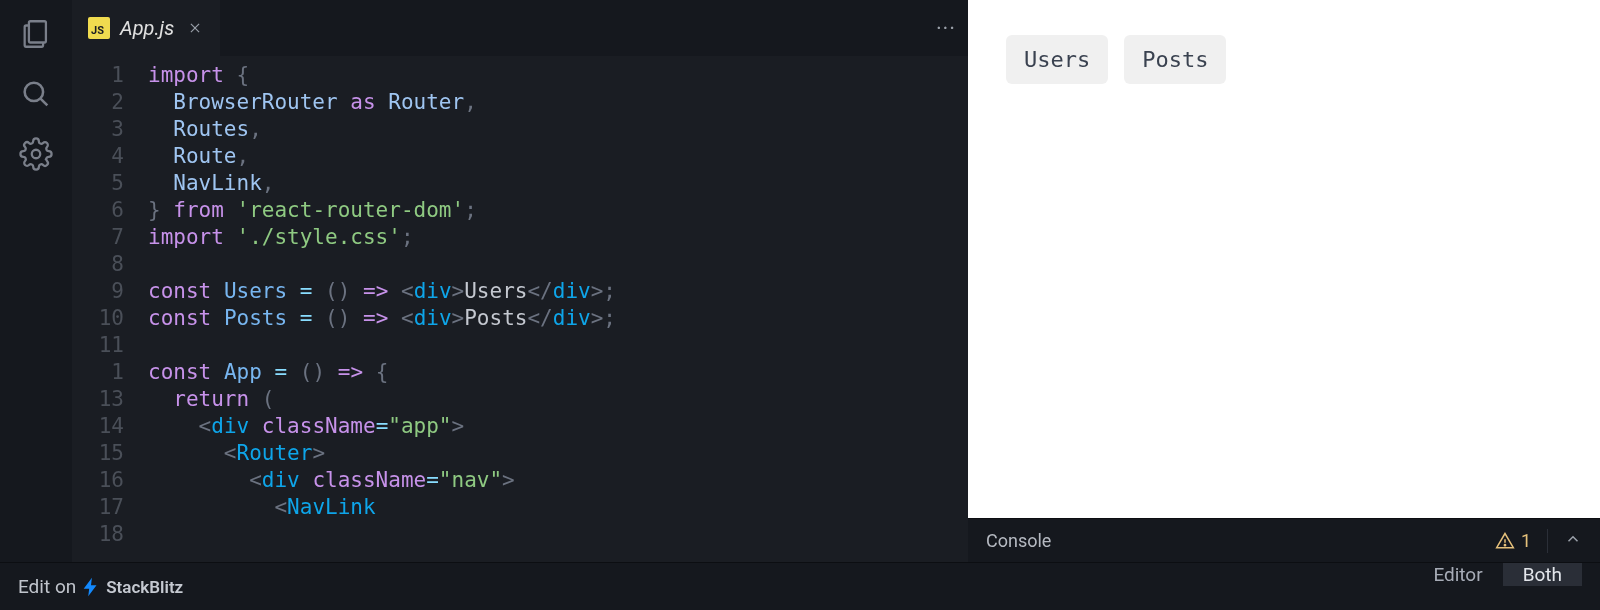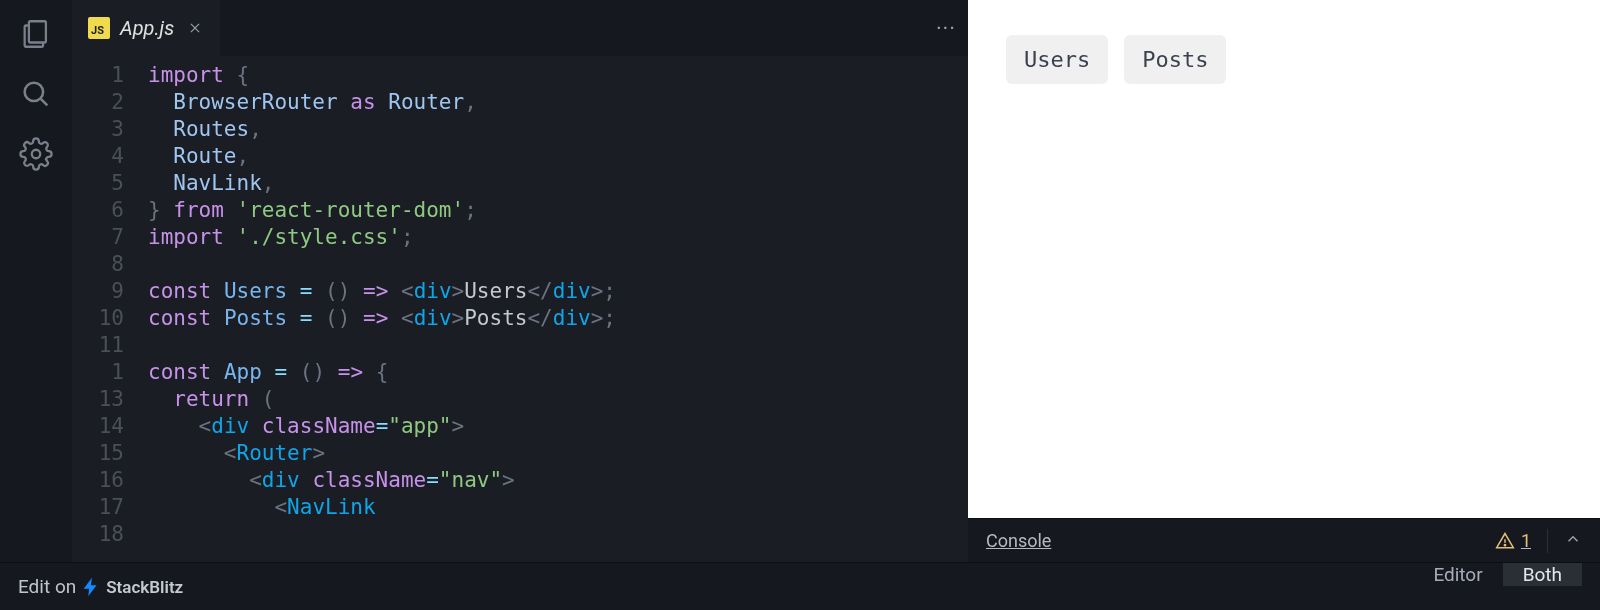--- a/index.html
+++ b/index.html
@@ -174,21 +174,20 @@
     }
     .console-bar {
       height: 44px;
       background: #15181e;
       border-top: 1px solid #0c0e12;
       display: flex;
       align-items: center;
       padding: 14px 18px;
       color: #b6bac2;
       font-size: 18px;
-      text-decoration: underline;
     }
     .console-title { flex: 1; }
     .console-warn {
       display: flex;
       align-items: center;
       gap: 6px;
       color: #e5c07b;
     }
     .console-divider {
       width: 1px; height: 24px; background: #2b2f38; margin: 0 16px;

